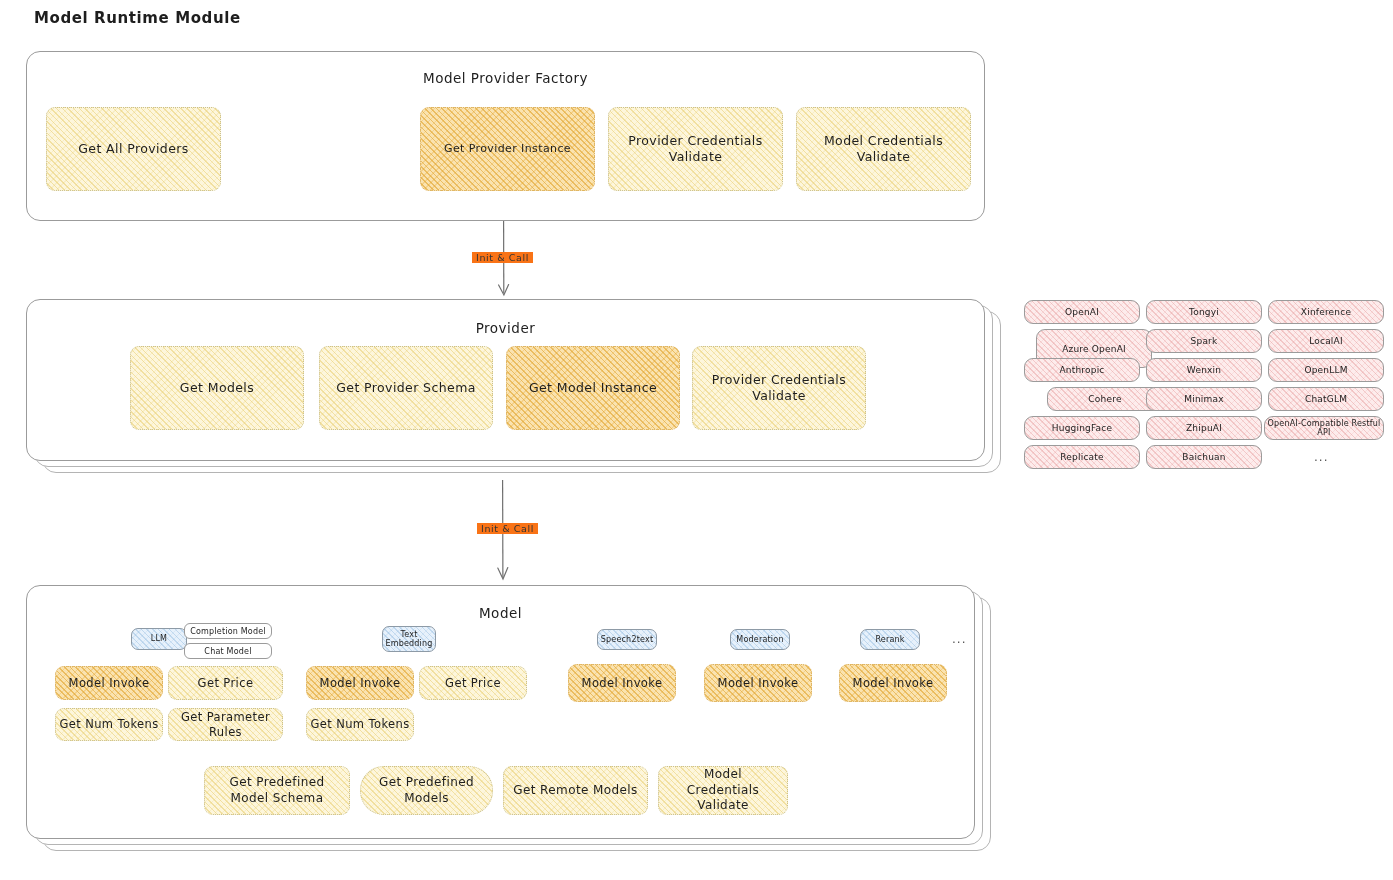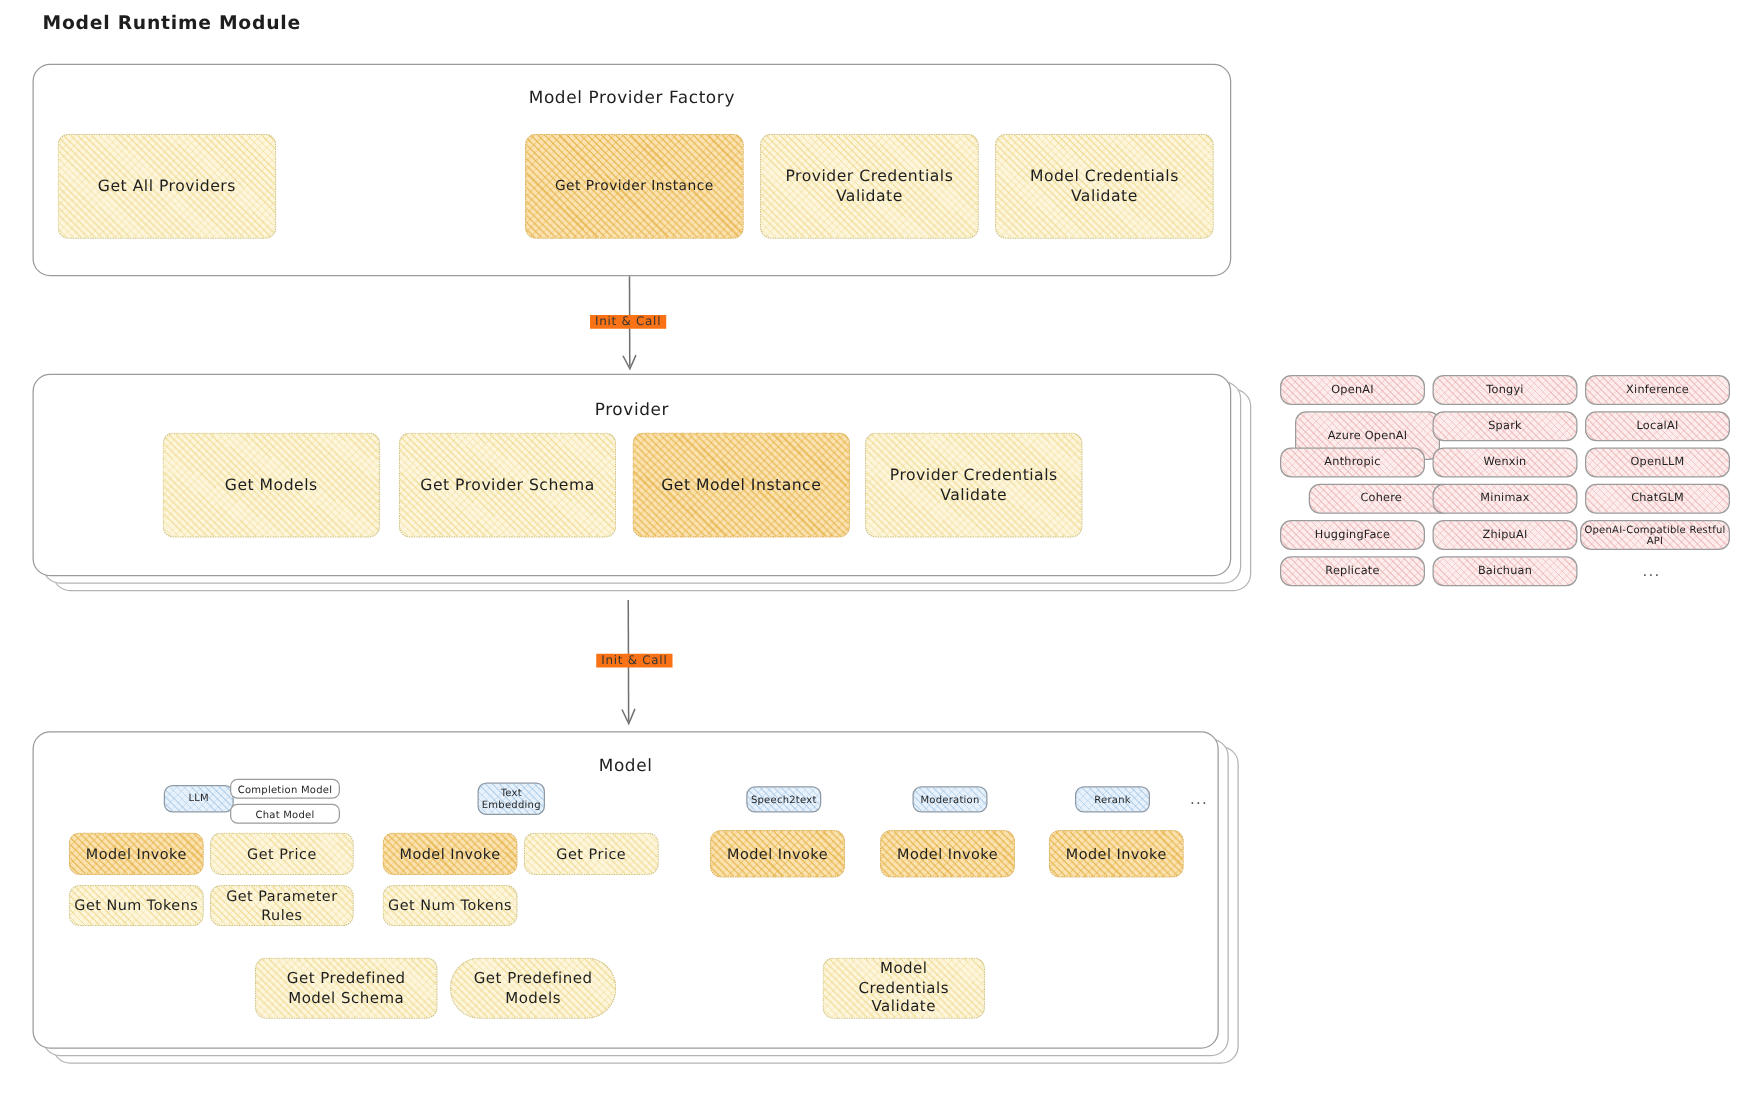--- a/index.html
+++ b/index.html
@@ -209,14 +209,15 @@
   <div class="badge hand" style="left:703px; top:43px; width:60px; height:21px;">Moderation</div>
   <div class="box orange hand" style="left:677px; top:78px; width:108px; height:38px; font-size:11.5px;">Model Invoke</div>
 
   <div class="badge hand" style="left:833px; top:43px; width:60px; height:21px;">Rerank</div>
   <div class="box orange hand" style="left:812px; top:78px; width:108px; height:38px; font-size:11.5px;">Model Invoke</div>
 
   <div class="ellipsis hand" style="left:925px; top:46px;">...</div>
 
   <div class="box yellow hand" style="left:177px; top:180px; width:146px; height:49px; font-size:12px; padding:0 8px;">Get Predefined Model Schema</div>
   <div class="box yellow hand" style="left:333px; top:180px; width:133px; height:49px; font-size:12px; padding:0 10px;border-radius:24px;">Get Predefined Models</div>
+  <div class="box yellow hand" style="left:476px; top:180px; width:145px; height:49px; font-size:12px; padding:0 8px;">Get Remote Models</div>
   <div class="box yellow hand" style="left:631px; top:180px; width:130px; height:49px; font-size:12px; padding:0 8px;">Model Credentials Validate</div>
 </div>
 
 </body></html>

